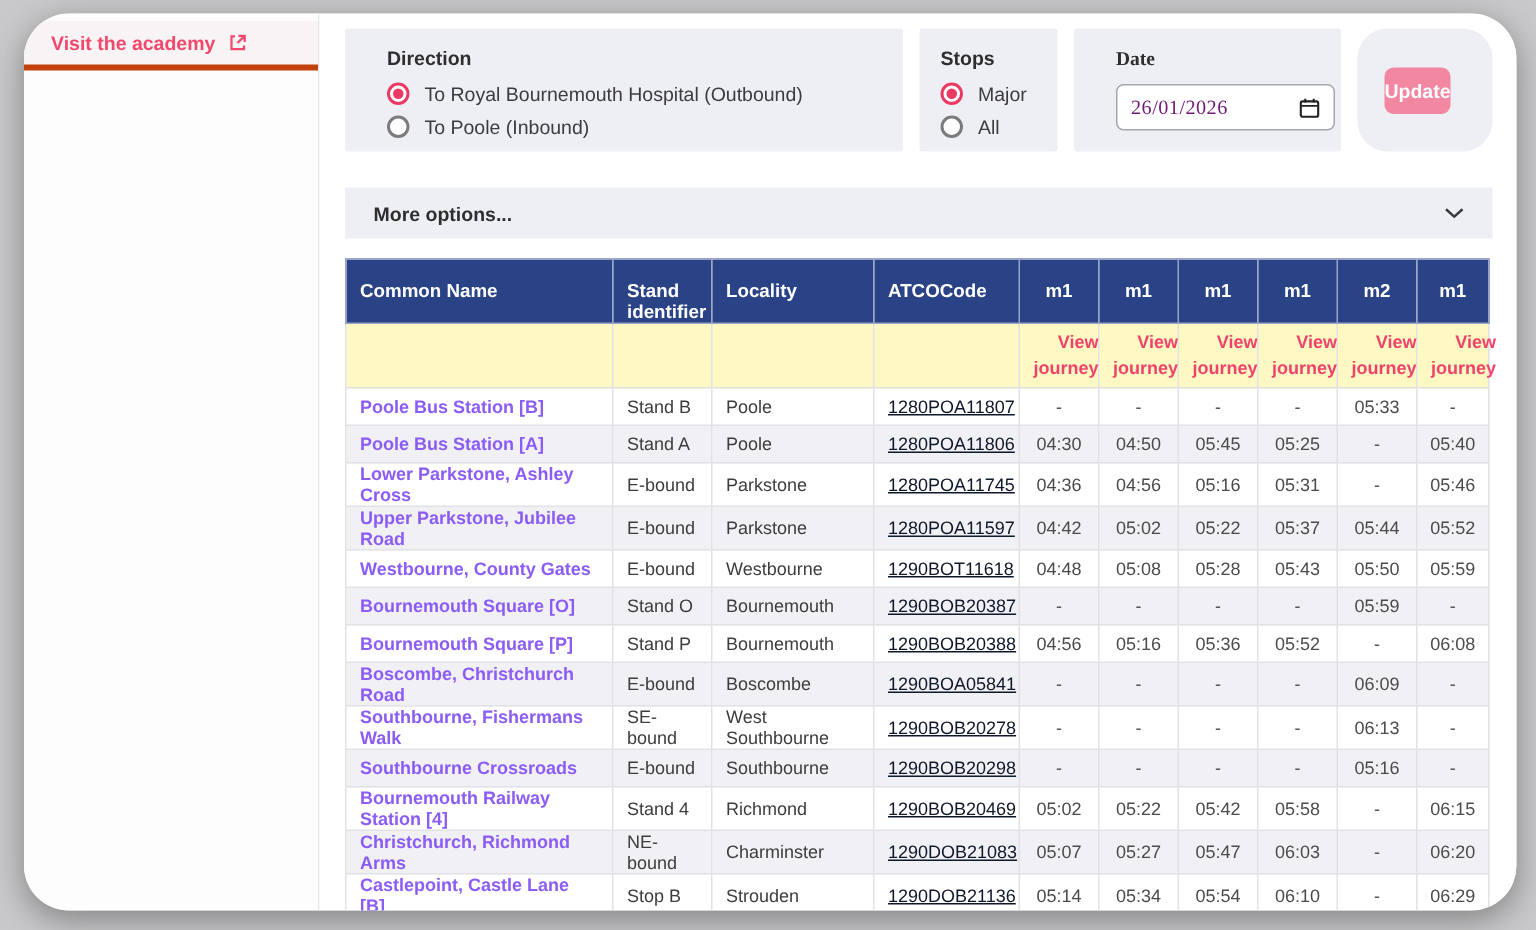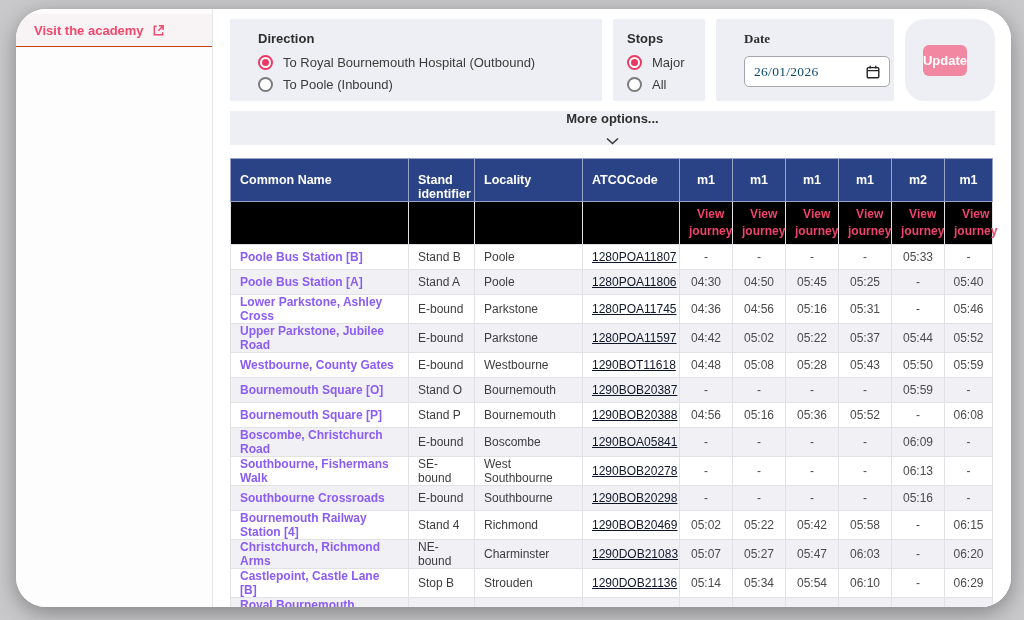--- a/index.html
+++ b/index.html
@@ -15,21 +15,21 @@
     box-shadow:0 6px 22px rgba(0,0,0,.35);
     display:flex;
   }
   
   .sidebar {
     width:197px; background:#fdfdfe; border-right:1px solid #e7e7eb;
     box-shadow:2px 0 4px rgba(0,0,0,.05); flex:0 0 auto;
   }
   .sidebar-item {
     margin-top:5px; height:33px; display:flex; align-items:center; gap:8px;
-    padding:0 18px; background:#f8f4f5; border-bottom:1px solid #c2410c;
+    padding:0 18px; background:#f8f4f5; border-bottom:4px solid #c2410c;
     cursor:pointer;
   }
   .academy-link { color:#f3476b; font-weight:700; font-size:13px; text-decoration:none; }
   .ext-icon { width:13px; height:13px; display:block; }
   
   .main { flex:1; position:relative; padding:10px 16px 0 17px; background:#fff; }
   .controls { display:flex; gap:11px; height:82px; }
   .panel { background:#edeff4; border-radius:2px; padding:12px 28px; }
   .panel-label { font-size:13px; font-weight:700; color:#2e2e2e; margin-bottom:9px; }
   .p-direction { flex:1; }
@@ -37,43 +37,43 @@
   .p-date { width:178px; flex:0 0 auto;font-family:Liberation Serif, serif; }
   .p-update { width:90px; flex:0 0 auto; display:flex; align-items:center; justify-content:flex-end;border-radius:20px; }
   .radio-row { display:flex; align-items:center; gap:10px; margin-bottom:7px; font-size:13px; color:#3c3c3c; cursor:pointer; }
   .radio { width:15px; height:15px; border-radius:50%; flex:0 0 auto; position:relative; background:#fff; }
   .radio.on { border:2px solid #ea3a63; }
   .radio.on::after { content:''; position:absolute; inset:2px; border-radius:50%; background:#ea3a63; }
   .radio.off { border:2px solid #7b7b7b; }
   .date-input {
     background:#fff; border:1px solid #a6a6af; border-radius:5px; height:31px;
     display:flex; align-items:center; justify-content:space-between; padding:0 9px;
-    font-size:13.5px; color:#0c4a6e; cursor:text; width:146px; letter-spacing:.3px;
+    font-size:13.5px; color:#701a75; cursor:text; width:146px; letter-spacing:.3px;
   }
   .update-btn {
     background:#f287a1; color:#fff; border:none; border-radius:6px;
     width:66px; height:31px; font-weight:700; font-size:13px; cursor:pointer;
     font-family:inherit;
   }
   .more-options {
-    margin-top:10px; height:34px; background:#edeff4; display:flex; align-items:center;
-    justify-content:space-between; padding:0 19px; cursor:pointer;flex-direction:column;
+    margin-top:24px; height:34px; background:#edeff4; display:flex; align-items:center;
+    justify-content:space-between; padding:0 19px; cursor:pointer;
   }
   .more-options span { font-size:13px; font-weight:700; color:#2e2e2e; }
   
   .timetable { margin-top:13px; }
   table { border-collapse:collapse; table-layout:fixed; width:762px; font-size:12px; }
   th {
     background:#2a4286; color:#fff; font-size:12.5px; font-weight:700;
     border:1px solid #9aa4c6; height:41px; vertical-align:top; padding:14px 9px 0;
   }
   th.left { text-align:left; }
   th.mcol { text-align:center; }
   td { border:1px solid #e2e2e6; height:25px; padding:0 9px; color:#3d3d3d; }
-  tr.vj td { height:43px; background:#000000; text-align:center; }
+  tr.vj td { height:43px; background:#fef9c3; text-align:right; }
   .vj-link { color:#f0436b; font-weight:700; text-decoration:none; display:inline-block; line-height:1.4; font-size:12px; }
   tbody tr:nth-child(even) td { background:#f1f1f5; }
   .stop-link { color:#8b5cf6; font-weight:700; text-decoration:none; }
   td.t { text-align:center; color:#4b4b4b; padding:0 4px; }
   td.atco { color:#0f172a;text-decoration:underline; }
 </style>
 </head>
 <body>
 
 <div class="window">

